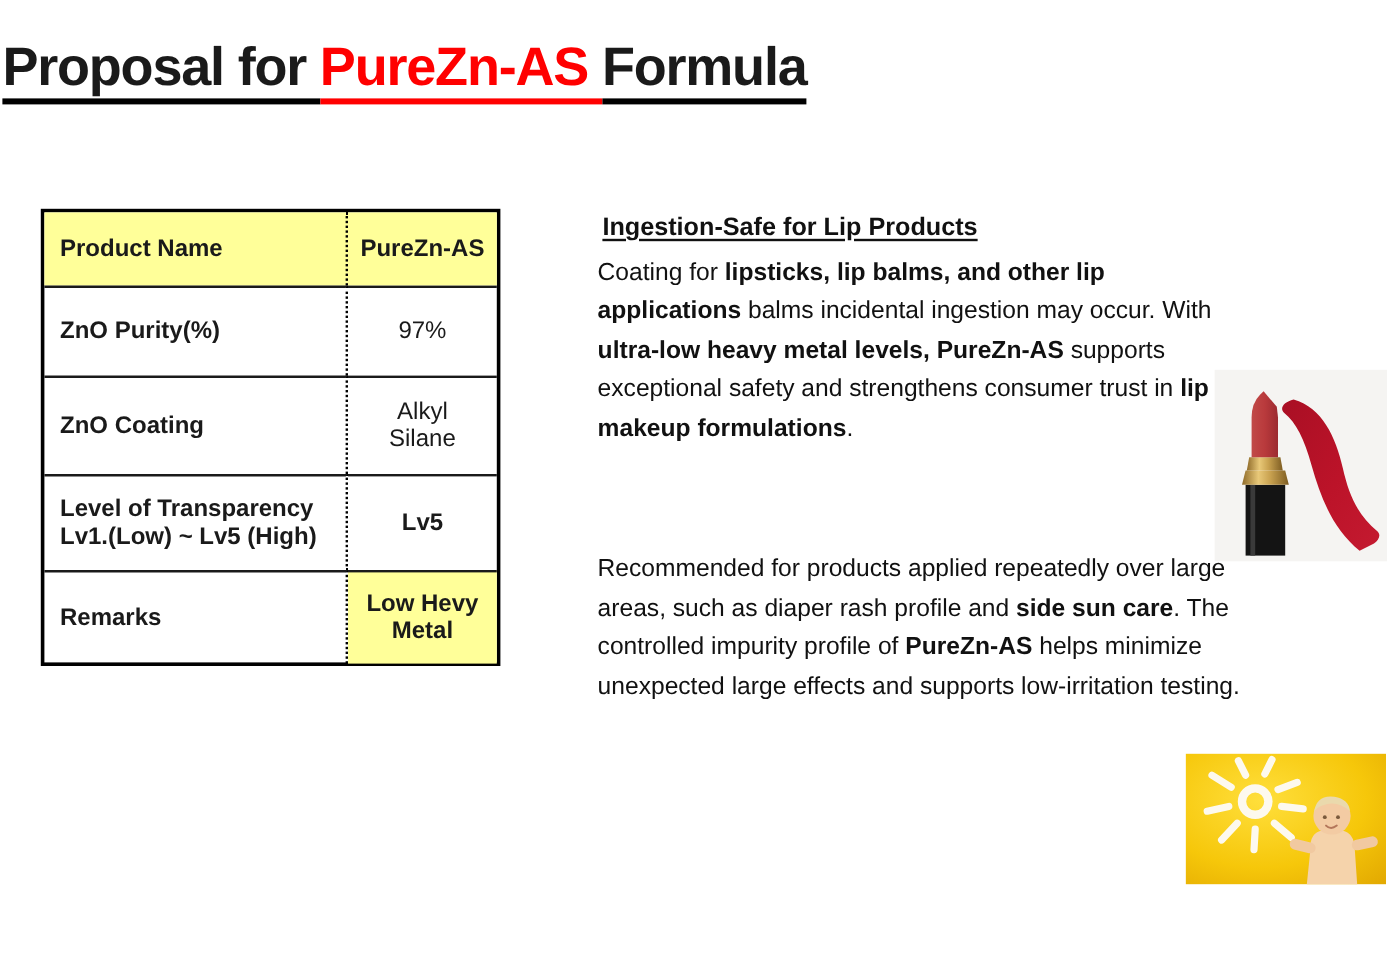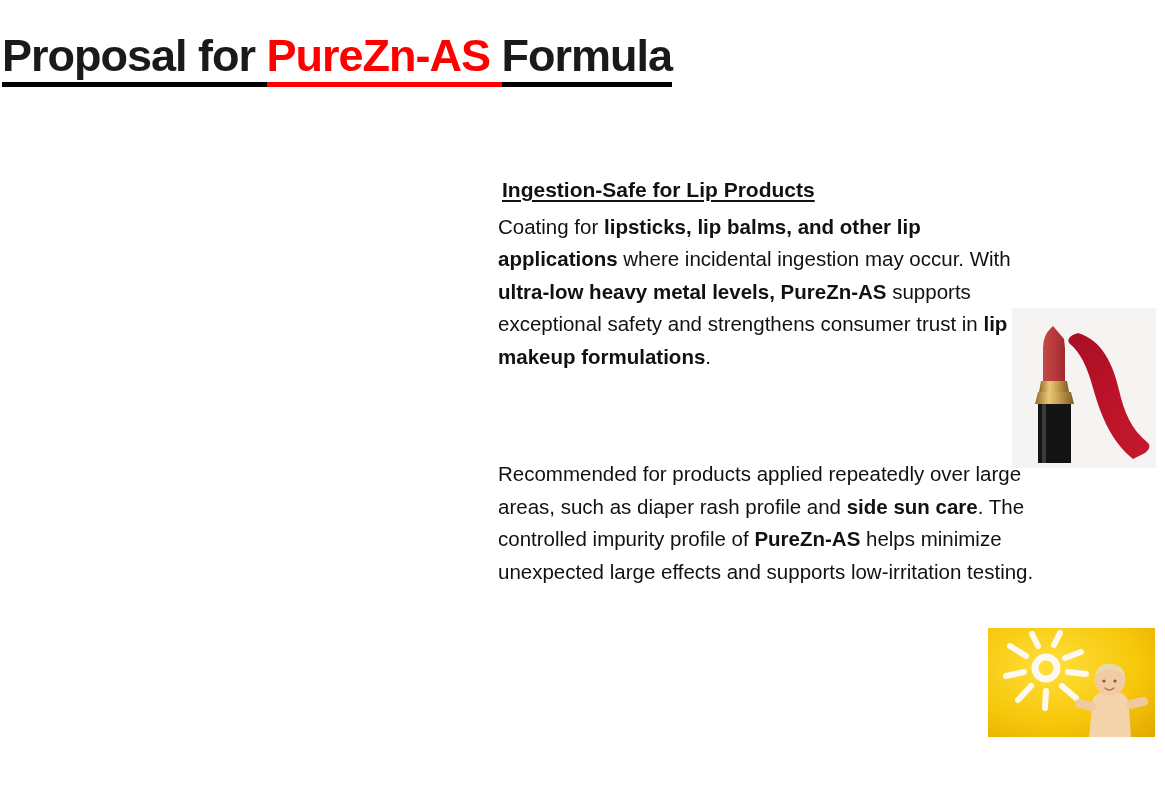--- a/index.html
+++ b/index.html
@@ -51,24 +51,43 @@
   .photo-lipstick { left:1012px; top:308px; width:144px; height:160px; }
   .photo-baby     { left:988px;  top:628px; width:167px; height:109px; }
 </style>
 </head>
 <body>
 
 <div class="slide">
 
   <h1 class="title"><span class="seg">Proposal for </span><span class="seg seg-red">PureZn-AS </span><span class="seg">Formula</span></h1>
 
+  <div class="spec-table">
+    <div class="cell label first yellow">Product Name</div>
+    <div class="cell value first yellow bold">PureZn-AS</div>
+
+    <div class="cell label">ZnO Purity(%)</div>
+    <div class="cell value">97%</div>
+
+    <div class="cell label">ZnO Coating</div>
+    <div class="cell value">Alkyl
+Silane</div>
+
+    <div class="cell label">Level of Transparency
+Lv1.(Low) ~ Lv5 (High)</div>
+    <div class="cell value bold">Lv5</div>
+
+    <div class="cell label">Remarks</div>
+    <div class="cell value bold yellow">Low Hevy
+Metal</div>
+  </div>
 
   <div class="section section-1">
     <h3>Ingestion-Safe for Lip Products</h3>
-    <p><span>Coating for </span><b>lipsticks, lip balms, and other lip applications</b><span> where incidental ingestion may occur. With </span><b>ultra-low heavy metal levels, PureZn-AS</b><span> supports exceptional safety and strengthens consumer trust in </span><b>lip makeup formulations</b><span>.</span></p>
+    <p><span>Coating for </span><b>lipsticks, lip balms, and other lip applications</b><span> balms incidental ingestion may occur. With </span><b>ultra-low heavy metal levels, PureZn-AS</b><span> supports exceptional safety and strengthens consumer trust in </span><b>lip makeup formulations</b><span>.</span></p>
   </div>
 
   <svg class="photo photo-lipstick" viewBox="0 0 144 160" xmlns="http://www.w3.org/2000/svg">
     <defs>
       <linearGradient id="goldg" x1="0" y1="0" x2="1" y2="0">
         <stop offset="0" stop-color="#8f6b2a"></stop>
         <stop offset="0.35" stop-color="#e8c878"></stop>
         <stop offset="0.6" stop-color="#c9a250"></stop>
         <stop offset="1" stop-color="#7d5c22"></stop>
       </linearGradient>

